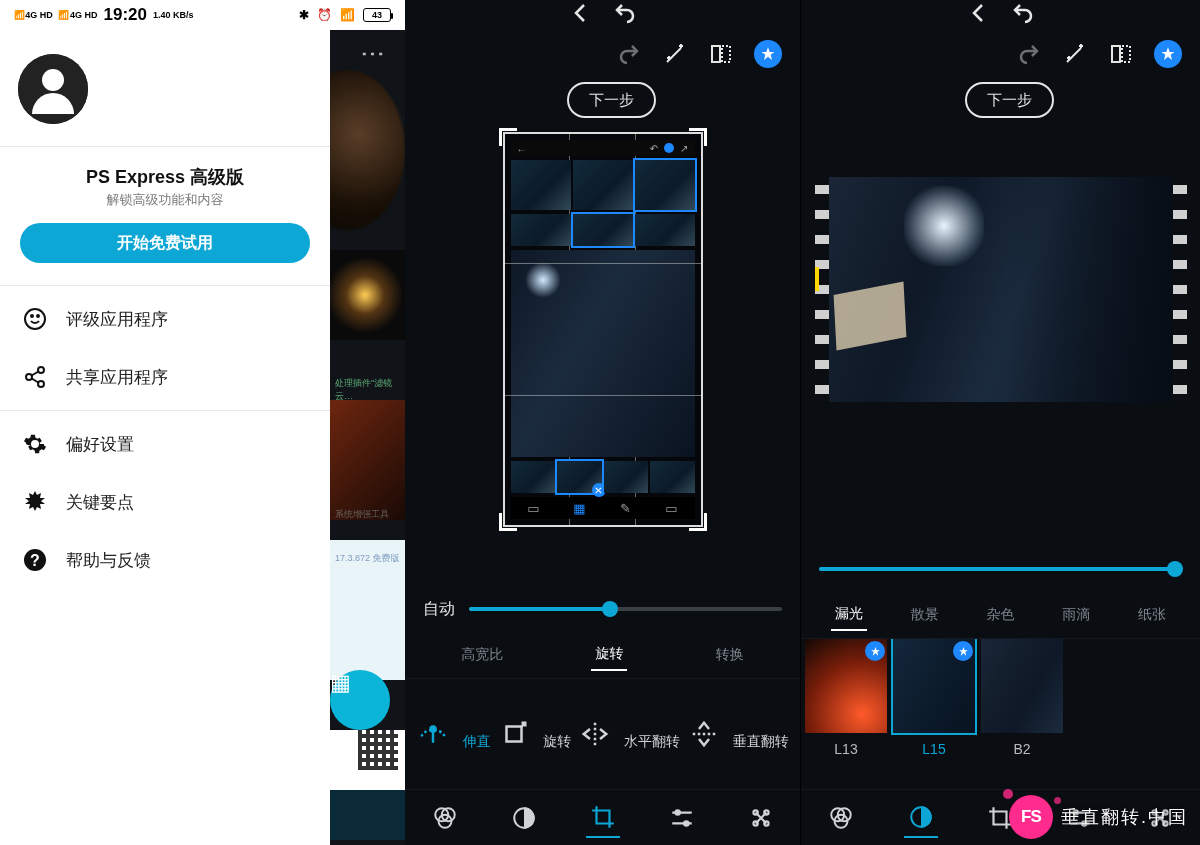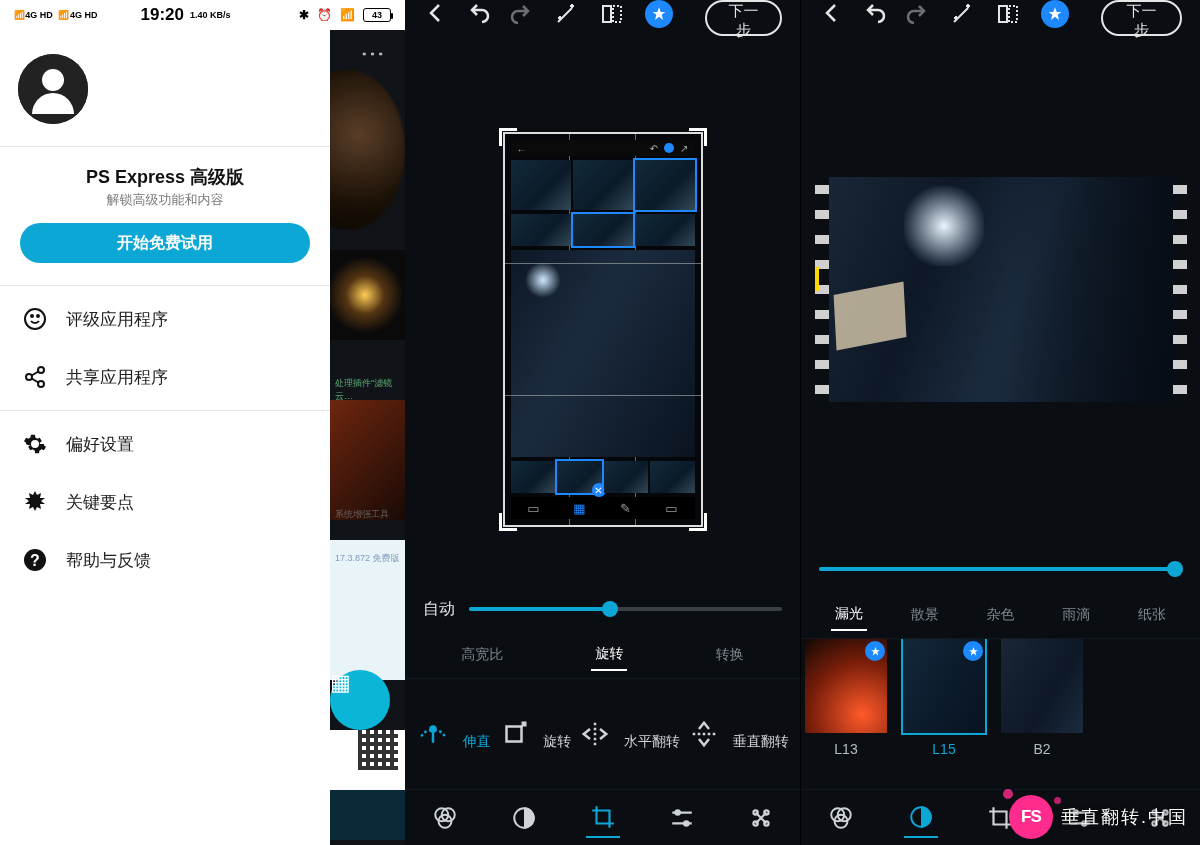--- a/index.html
+++ b/index.html
@@ -46,21 +46,21 @@
   
   .menu-group { padding: 4px 0; border-bottom:1px solid #e6e6e6; }
   .menu-item { display:flex; align-items:center; gap:18px; padding:16px 22px; font-size:17px; color:#222; cursor:pointer; }
   .menu-item .mi-ic { width:26px; height:26px; display:flex; align-items:center; justify-content:center; color:#111; }
   
   
   .panel { flex:1; display:flex; flex-direction:column; background:#0a0d12; color:#e6e6e6; position:relative; }
   .panel.mid { width:396px; flex:none; border-right:1px solid #000; }
   .panel.right { width:399px; flex:none; }
   
-  .topbar { height:72px; display:flex; align-items:flex-start; padding:0 18px; gap:14px; }
+  .topbar { height:72px; display:flex; align-items:center; padding:0 18px; gap:14px;flex-direction:column; }
   .tb-group-l { display:flex; gap:18px; align-items:center; }
   .tb-group-m { display:flex; gap:20px; align-items:center; margin-left:auto; }
   .tb-group-r { display:flex; gap:18px; align-items:center; margin-left:18px; }
   .ic { width:26px; height:26px; display:flex; align-items:center; justify-content:center; color:#e5e5e5; cursor:pointer; }
   .ic svg { width:24px; height:24px; }
   .star-blue { width:28px; height:28px; border-radius:50%; background:#1e88ff; display:flex; align-items:center; justify-content:center; }
   .star-blue svg { width:16px; height:16px; fill:#fff; }
   .next-btn { border:2px solid #e5e5e5; color:#e5e5e5; background:transparent; border-radius:22px; height:36px; padding:0 20px; font-size:15px; cursor:pointer; }
   
   .canvas { flex:1; display:flex; align-items:center; justify-content:center; padding:10px 12px; }
@@ -106,21 +106,21 @@
   
   .tabs { height:48px; display:flex; align-items:center; justify-content:space-around; padding:0 10px; border-bottom:1px solid #14181f; }
   .tab { font-size:14px; color:#7f868e; cursor:pointer; padding:6px 4px; }
   .tab.active { color:#fff; border-bottom:2px solid #fff; }
   
   .tools { height:110px; display:flex; align-items:center; justify-content:space-around; padding:6px 8px; }
   .tool { display:flex; flex-direction:row; align-items:flex-end; gap:12px; font-size:14px; color:#cfd3d8; cursor:pointer; }
   .tool.active { color:#0da7d6; }
   .tool .tic { width:34px; height:34px; display:flex; align-items:center; justify-content:center; }
   
-  .preset-row { height:150px; display:flex; gap:16px; padding:0 0 0 4px; overflow:hidden; }
+  .preset-row { height:150px; display:flex; gap:6px; padding:0 0 0 4px; overflow:hidden; }
   .preset { width:82px; display:flex; flex-direction:column; align-items:center; gap:8px; cursor:pointer; }
   .preset .pimg { width:82px; height:94px; background:linear-gradient(120deg,#223349,#0e1826 60%,#1b2b3e); position:relative; }
   .preset .pimg .pstar { position:absolute; top:2px; right:2px; width:20px; height:20px; border-radius:50%; background:#1e88ff; display:flex; align-items:center; justify-content:center; }
   .preset .pimg .pstar svg{width:11px;height:11px;fill:#fff;}
   .preset .plabel { font-size:14px; color:#b7bcc2; }
   .preset.active .plabel { color:#0da7d6; }
   .preset.active .pimg{ outline:2px solid #0da7d6; }
   .pimg.v1{background:radial-gradient(circle at 70% 80%, #ff5a2a, #7a1e0a 55%, #120804);}
   .pimg.v2{background:linear-gradient(120deg,#ffbb5a,#b57220 50%,#5a3410);}
   .pimg.v3{background:linear-gradient(120deg,#13273b,#0b1a2a 60%,#071320);}
@@ -144,21 +144,21 @@
 </head>
 <body>
 
 <div class="root">
 
   <div class="left">
     <div class="statusbar">
       <div class="sb-l">
         <span style="font-size:9px;">📶<span>4G HD</span></span>
         <span style="font-size:9px;">📶<span>4G HD</span></span>
-        <span style="font-size:17px;margin-left:37px;">19:20</span>
+        <span style="font-size:17px;">19:20</span>
         <span style="font-size:9px;">1.40 KB/s</span>
       </div>
       <div class="sb-spacer"></div>
       <div class="sb-r">
         <span>✱</span>
         <span>⏰</span>
         <span>📶</span>
         <span class="battery">
             <span>43</span>
           </span>

